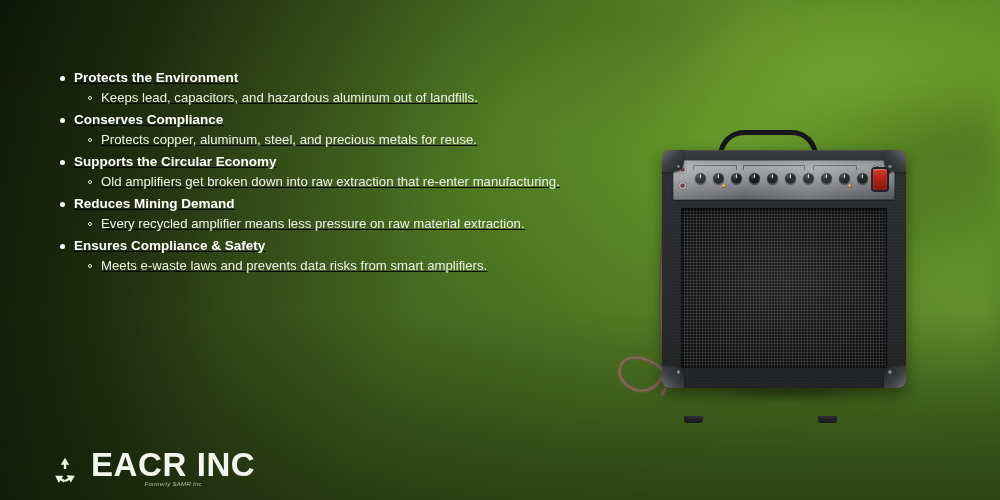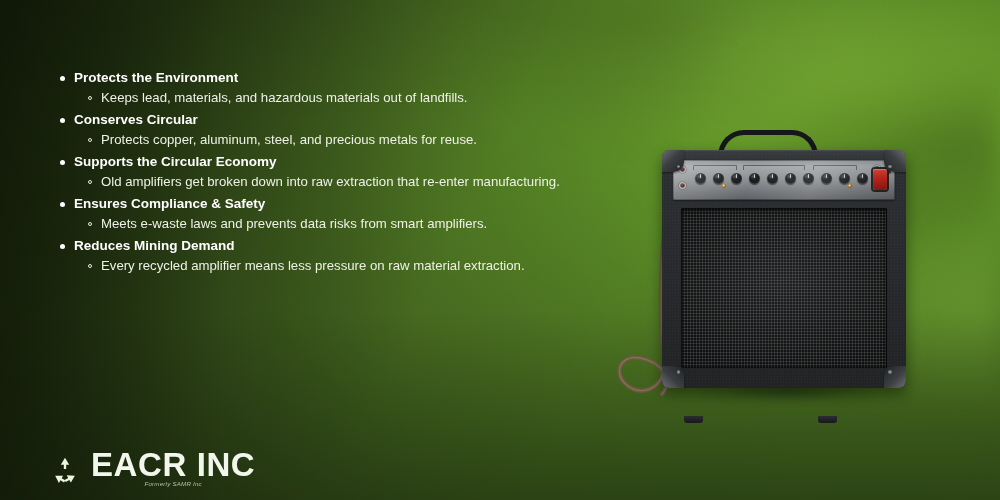--- a/index.html
+++ b/index.html
@@ -57,20 +57,21 @@
     line-height: 1.24;
     font-weight: 700;
     letter-spacing: -0.2px;
     max-width: 460px;
     text-shadow: 0 1px 2px rgba(0,0,0,.18);
   }
   .bullets {
     margin: 26px 0 0 0;
     padding: 0;
     list-style: none;
+    text-decoration: underline;
   }
   .b-item { margin: 0 0 2px 0; }
   .b-head {
     position: relative;
     color: #ffffff;
     font-size: 13.5px;
     font-weight: 700;
     line-height: 20px;
     padding-left: 22px;
     margin: 0;
@@ -311,45 +312,45 @@
   <div class="bg-leaf"></div>
   <div class="bg-darkleft"></div>
   <div class="bg-vignette"></div>
 
   <div class="content">
 
     <ul class="bullets">
       <li class="b-item">
         <div class="b-head">Protects the Environment</div>
         <ul class="b-sub-list">
-          <li class="b-sub">Keeps lead, materials, and hazardous materials out of landfills.</li>
+          <li class="b-sub">Keeps lead, capacitors, and hazardous aluminum out of landfills.</li>
         </ul>
       </li>
       <li class="b-item">
-        <div class="b-head">Conserves Circular</div>
+        <div class="b-head">Conserves Compliance</div>
         <ul class="b-sub-list">
           <li class="b-sub">Protects copper, aluminum, steel, and precious metals for reuse.</li>
         </ul>
       </li>
       <li class="b-item">
         <div class="b-head">Supports the Circular Economy</div>
         <ul class="b-sub-list">
           <li class="b-sub">Old amplifiers get broken down into raw extraction that re-enter manufacturing.</li>
         </ul>
       </li>
       <li class="b-item">
+        <div class="b-head">Reduces Mining Demand</div>
+        <ul class="b-sub-list">
+          <li class="b-sub">Every recycled amplifier means less pressure on raw material extraction.</li>
+        </ul>
+      </li>
+      <li class="b-item">
         <div class="b-head">Ensures Compliance &amp; Safety</div>
         <ul class="b-sub-list">
           <li class="b-sub">Meets e-waste laws and prevents data risks from smart amplifiers.</li>
-        </ul>
-      </li>
-      <li class="b-item">
-        <div class="b-head">Reduces Mining Demand</div>
-        <ul class="b-sub-list">
-          <li class="b-sub">Every recycled amplifier means less pressure on raw material extraction.</li>
         </ul>
       </li>
     </ul>
   </div>
 
   <div class="logo">
     <svg class="logo-icon" viewBox="0 0 64 64">
       <g fill="#eef3e4">
         <path d="M32 6 L41 21 L34.5 21 L34.5 30 L29.5 30 L29.5 21 L23 21 Z"></path>
         <path d="M11 44 L28 44 L24.8 49.6 L32.5 54 L30 58.4 L22.3 54 L19 59.6 Z"></path>

